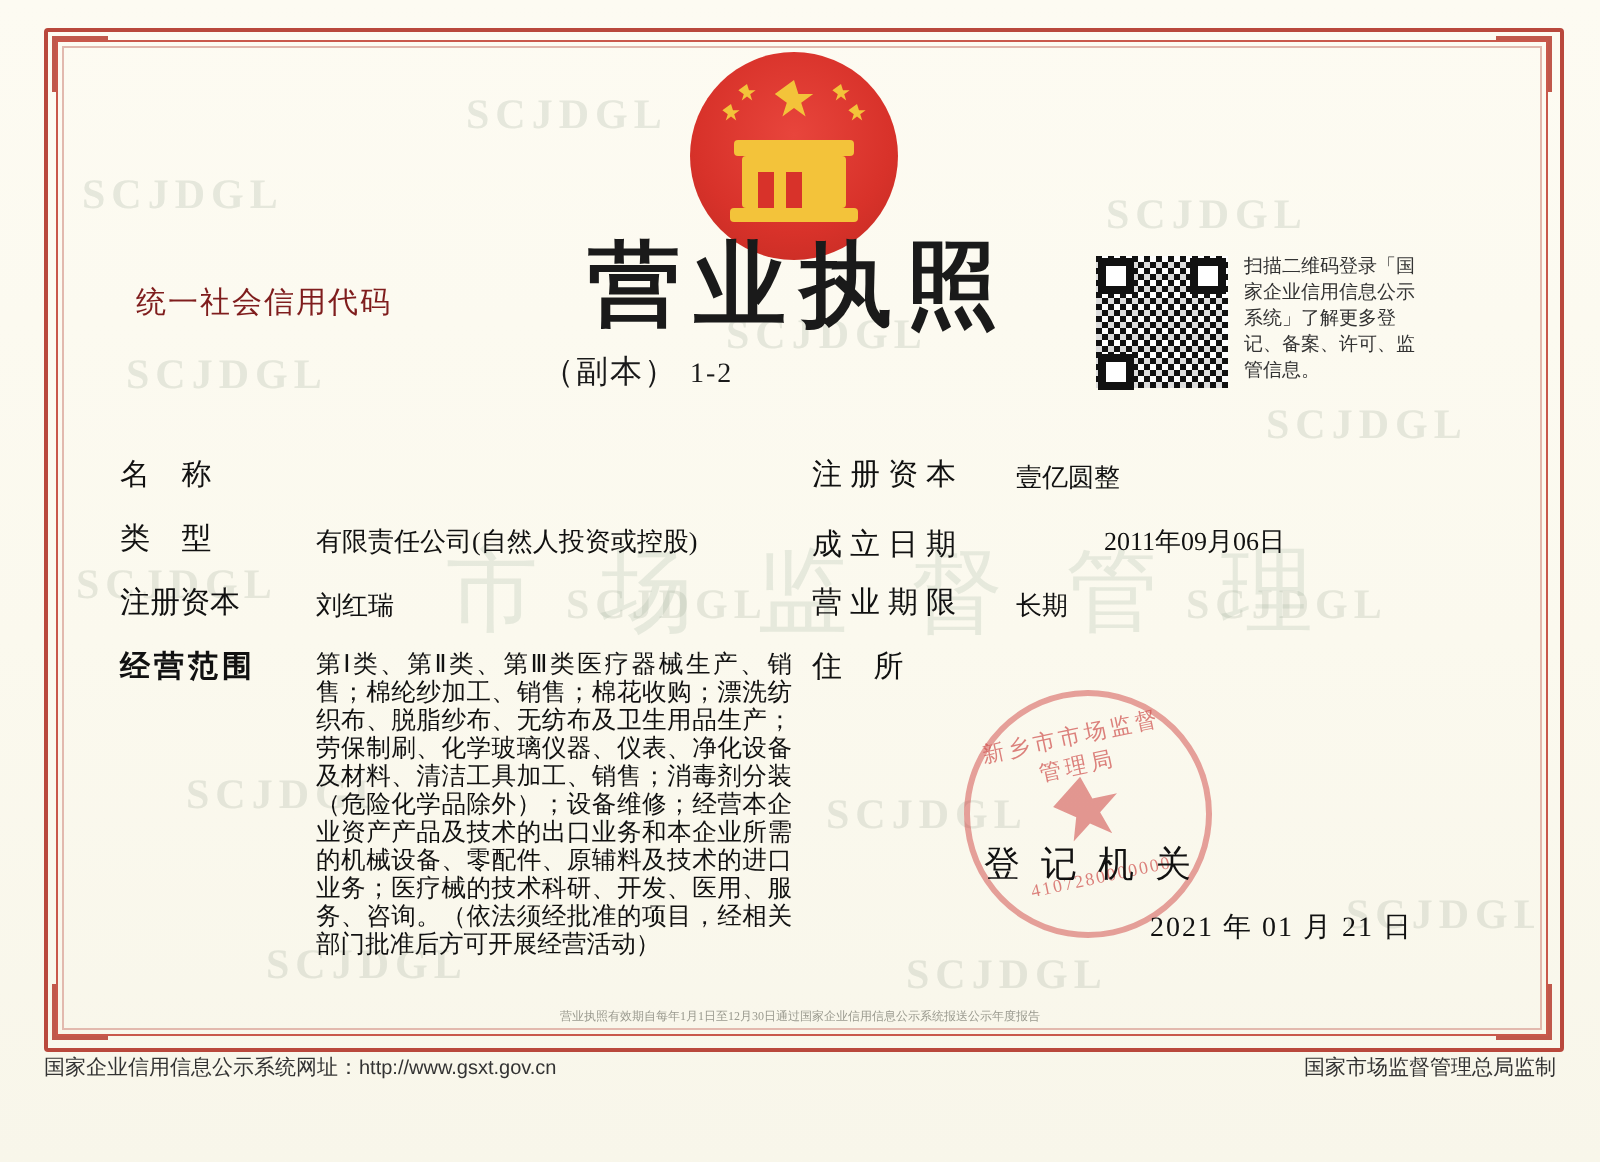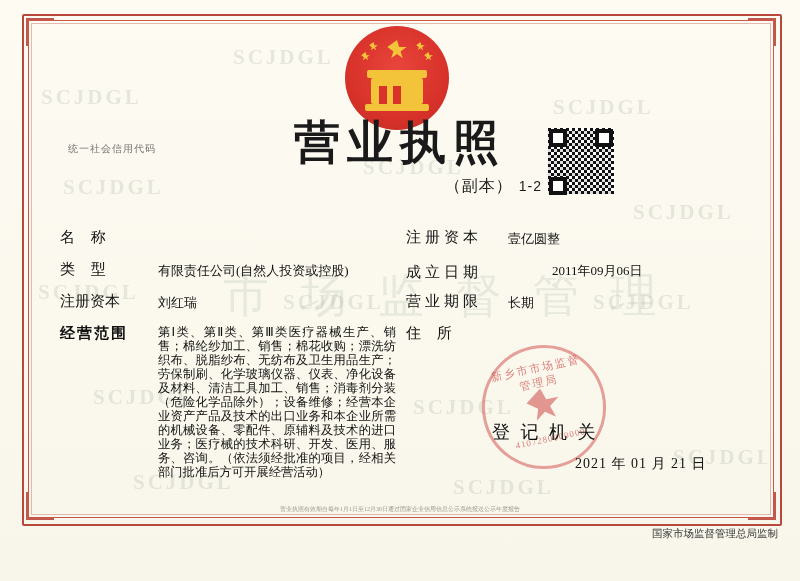--- a/index.html
+++ b/index.html
@@ -142,36 +142,36 @@
     width: 284px;
     text-align: center;
     font-family: "Liberation Serif", serif;
     font-weight: bold;
     font-size: 46px;
     letter-spacing: 7px;
     color: #1a1a1a;
   }
   .subtitle {
     position: absolute;
-    left: 258px; top: 176px;
+    left: 271px; top: 176px;
     width: 284px;
-    text-align: right;
-    font-family: Liberation Sans, sans-serif;
+    text-align: left;
+    font-family: Liberation Serif, serif;
     font-size: 16px;
     color: #1a1a1a;
     letter-spacing: 1px;
   }
   .subtitle .num { font-size: 14px; margin-left: 6px; }
 
   
   .code-label {
     position: absolute;
     left: 68px; top: 142px;
-    font-size: 10px;
-    color: #737373;
+    font-size: 15px;
+    color: #7f1d1d;
     font-family: "Liberation Serif", serif;
     letter-spacing: 1px;
   }
   .code-value {
     position: absolute;
     left: 60px; top: 163px;
     font-size: 12.5px;
     color: #222;
     font-family: "Liberation Sans", sans-serif;
     letter-spacing: 0.5px;
@@ -375,20 +375,21 @@
 
   <div class="title">营业执照</div>
   <div class="subtitle">
     <span>（副本）</span><span class="num">1-2</span>
   </div>
 
   <div class="code-label">统一社会信用代码</div>
 
   <div class="qr"></div>
   <div class="qr-mark"></div>
+  <div class="qr-note">扫描二维码登录「国家企业信用信息公示系统」了解更多登记、备案、许可、监管信息。</div>
 
   <div class="field-label" style="left:60px; top:228px;">名    称</div>
 
   <div class="field-label" style="left:60px; top:260px;">类    型</div>
   <div class="field-value" style="left:158px; top:262px;">有限责任公司(自然人投资或控股)</div>
 
   <div class="field-label" style="left:60px; top:292px; letter-spacing:0px;">注册资本</div>
   <div class="field-value" style="left:158px; top:294px;">刘红瑞</div>
 
   <div class="field-label" style="left:406px; top:228px; letter-spacing:4px;">注册资本</div>
@@ -409,14 +410,17 @@
     <div class="seal-top">新乡市市场监督管理局</div>
     <div class="seal-star"></div>
     <div class="seal-bottom">4107280000000</div>
   </div>
 
   <div class="reg-label">登 记 机 关</div>
   <div class="issue-date">2021 年 01 月 21 日</div>
 
   <div class="microprint">营业执照有效期自每年1月1日至12月30日通过国家企业信用信息公示系统报送公示年度报告</div>
 
+  <div class="footer-left">
+    <span>国家企业信用信息公示系统网址：</span><span class="url">http://www.gsxt.gov.cn</span>
+  </div>
   <div class="footer-right">国家市场监督管理总局监制</div>
 </div>
 
 </body></html>

